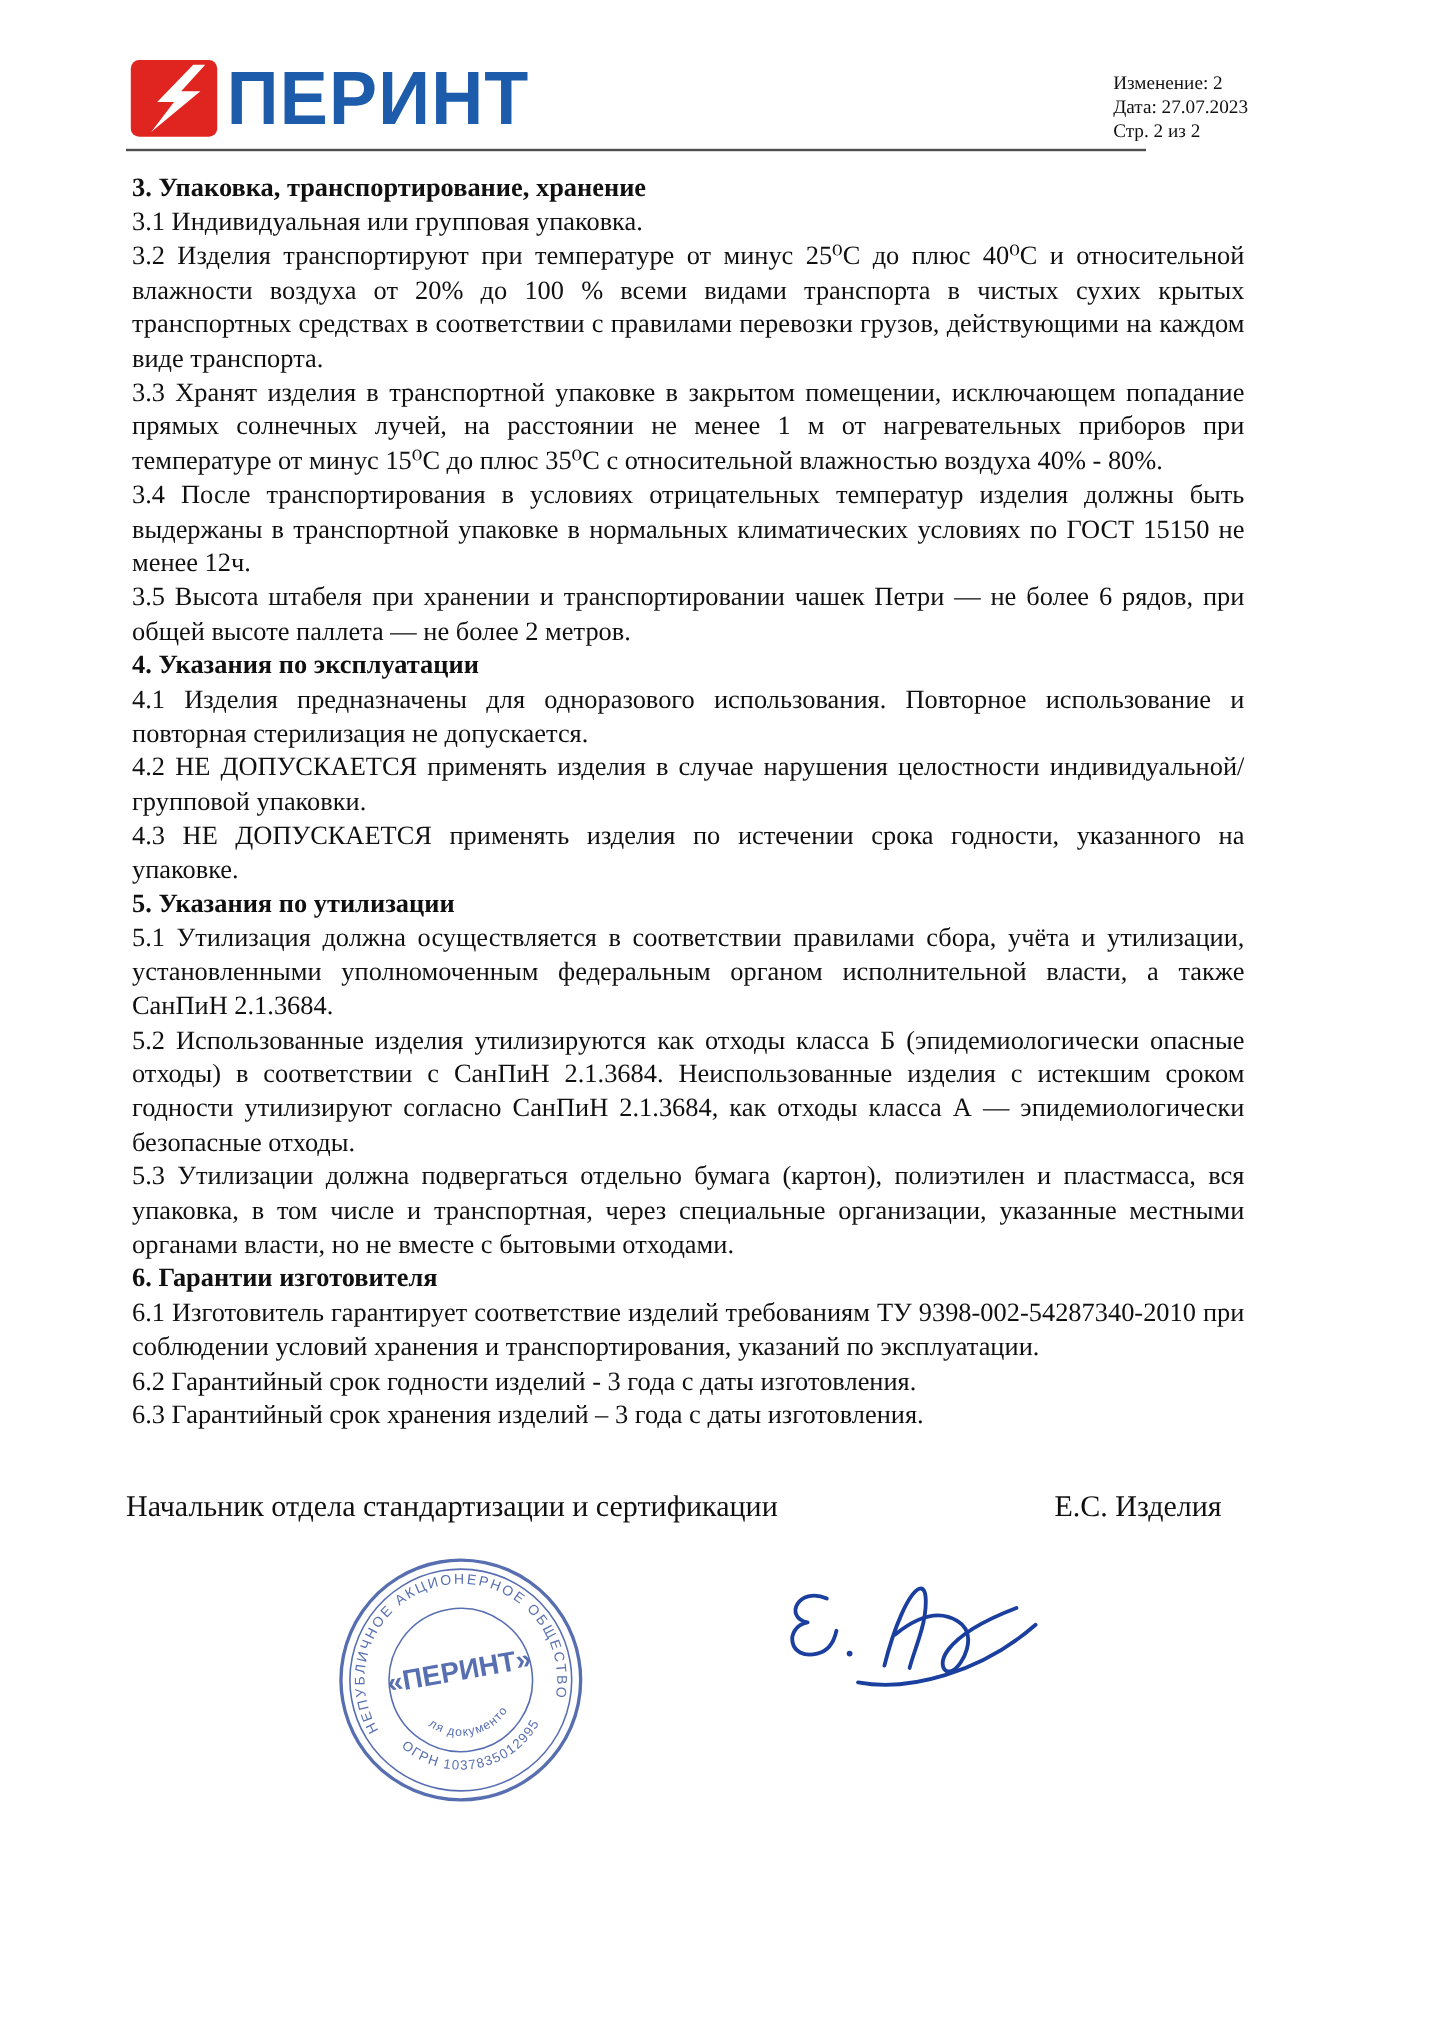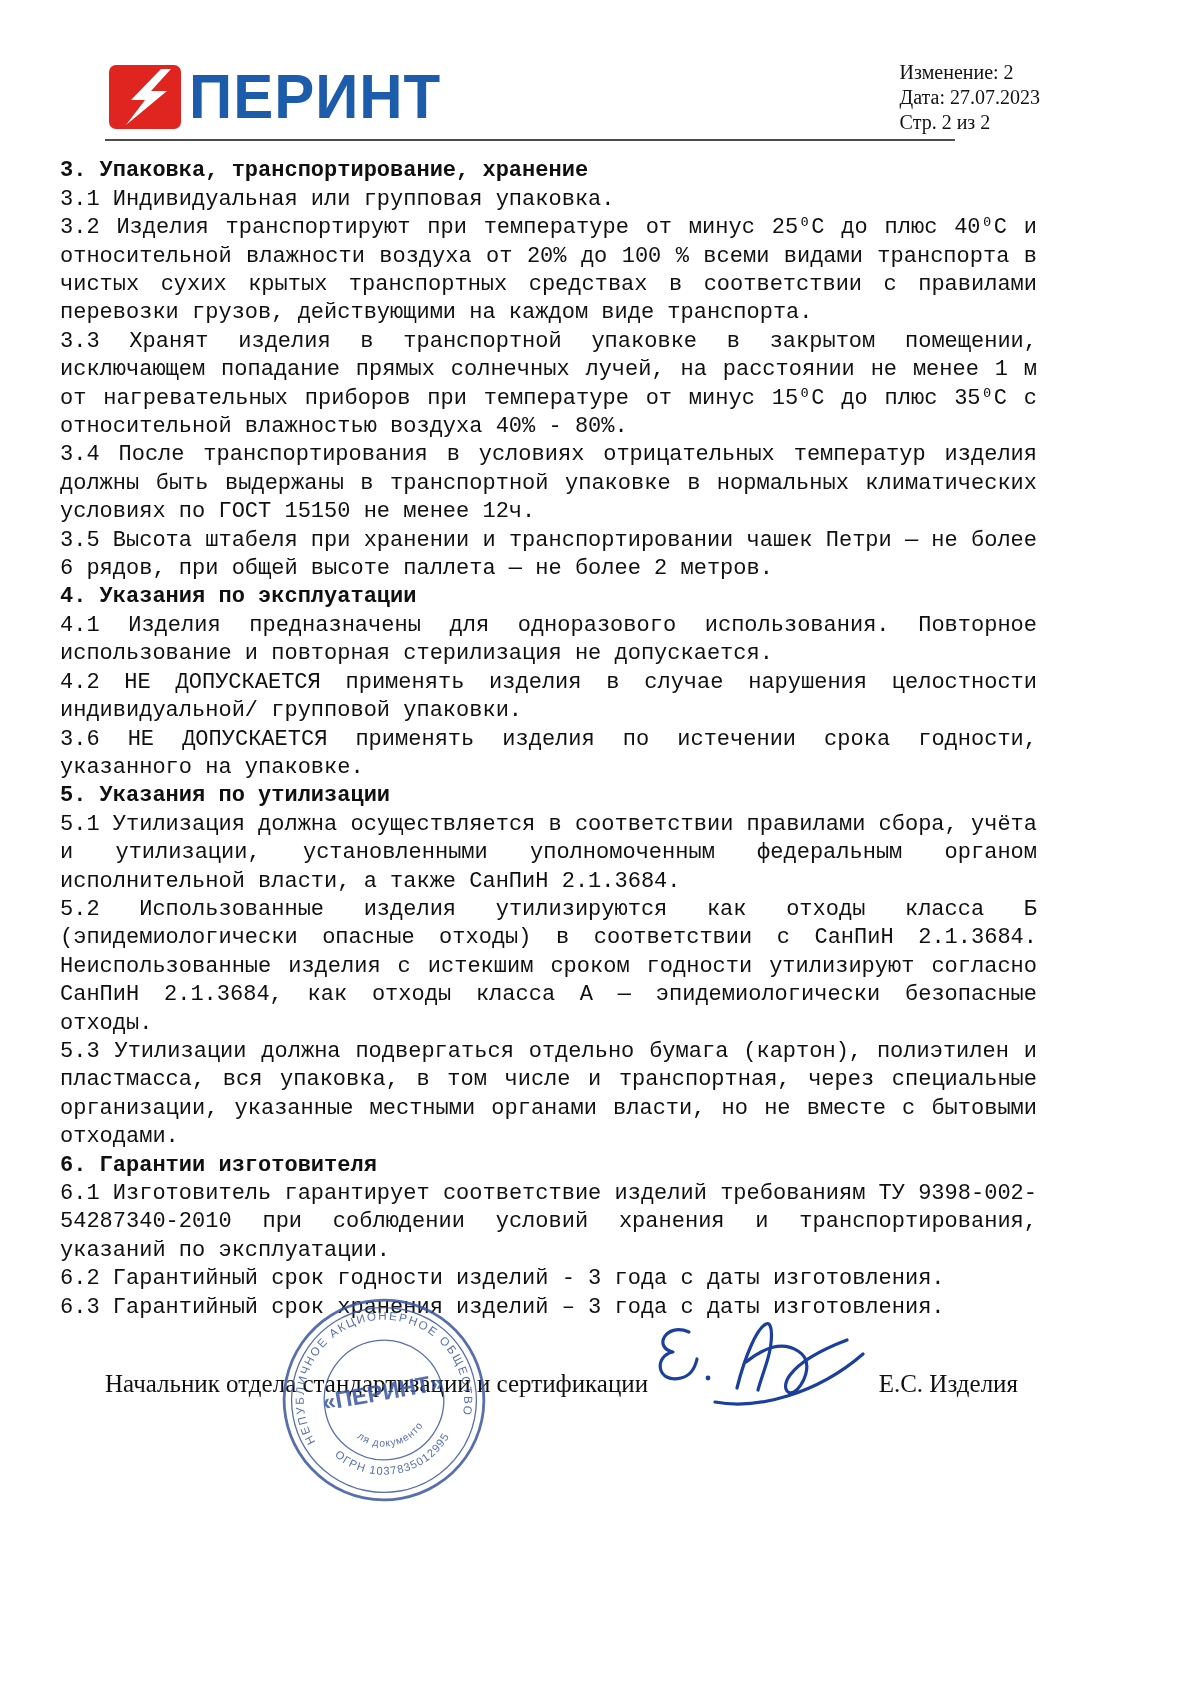--- a/index.html
+++ b/index.html
@@ -12,26 +12,25 @@
   .header {
     display: flex; justify-content: space-between; align-items: flex-end;
     padding: 26px 160px 0 105px;
   }
   .logo { display: flex; align-items: center; gap: 4px; }
   .logo-text {
     font-family: "Liberation Sans", "DejaVu Sans", sans-serif;
     font-weight: bold; font-size: 60px; color: #1d5bab;
     letter-spacing: 1px; line-height: 1; transform: scaleY(1.05);
   }
-  .meta { font-size: 20px; line-height: 1.24; padding-top: 34px; color: #111; }
+  .meta { font-size: 16px; line-height: 1.24; padding-top: 34px; color: #111; }
   .rule { margin: 5px 0 0 105px; width: 850px; border-top: 2px solid #4d4d4d; }
   .docbody {
-    padding: 16px 163px 0 60px; font-size: 22px; line-height: 28.4px;
+    padding: 16px 163px 0 110px; font-size: 22px; line-height: 28.4px;
     text-align: justify;
-    font-family: Liberation Mono, monospace;
   }
   .docbody h3 { font-size: 22px; margin: 0; font-weight: bold; text-align: left; }
   .docbody p { margin: 0; }
   .registration {
     margin: 30px 0 0 105px; font-style: italic; font-size: 22.5px;
     letter-spacing: 0.5px;
   }
   .sign-row {
     display: flex; justify-content: space-between; align-items: baseline;
     margin: 48px 160px 0 105px; font-size: 25px;
@@ -65,21 +64,21 @@
     <h3>3. Упаковка, транспортирование, хранение</h3>
     <p>3.1 Индивидуальная или групповая упаковка.</p>
     <p>3.2 Изделия транспортируют при температуре от минус 25⁰С до плюс 40⁰С и относительной влажности воздуха от 20% до 100 % всеми видами транспорта в чистых сухих крытых транспортных средствах в соответствии с правилами перевозки грузов, действующими на каждом виде  транспорта.</p>
     <p>3.3 Хранят изделия в транспортной упаковке в закрытом помещении, исключающем попадание прямых солнечных лучей, на расстоянии не менее 1 м от нагревательных приборов при температуре от минус 15⁰С до плюс 35⁰С с относительной  влажностью  воздуха 40% - 80%.</p>
     <p>3.4 После транспортирования в условиях отрицательных температур изделия должны быть выдержаны в транспортной упаковке в нормальных климатических условиях по ГОСТ 15150 не менее 12ч.</p>
     <p>3.5 Высота штабеля при хранении и транспортировании чашек Петри — не более 6 рядов, при общей высоте  паллета — не более 2 метров.</p>
 
     <h3>4. Указания по эксплуатации</h3>
     <p>4.1 Изделия предназначены для одноразового использования. Повторное использование и повторная стерилизация не допускается.</p>
     <p>4.2 НЕ ДОПУСКАЕТСЯ применять изделия в случае нарушения целостности индивидуальной/ групповой  упаковки.</p>
-    <p>3.6 НЕ ДОПУСКАЕТСЯ применять изделия по истечении срока годности, указанного на упаковке.</p>
+    <p>4.3 НЕ ДОПУСКАЕТСЯ применять изделия по истечении срока годности, указанного на упаковке.</p>
 
     <h3>5. Указания по утилизации</h3>
     <p>5.1 Утилизация должна осуществляется в соответствии правилами сбора, учёта и утилизации, установленными уполномоченным федеральным органом исполнительной власти, а также СанПиН 2.1.3684.</p>
     <p>5.2 Использованные изделия утилизируются как отходы класса Б (эпидемиологически опасные отходы) в соответствии с СанПиН 2.1.3684. Неиспользованные изделия с истекшим сроком годности утилизируют согласно СанПиН 2.1.3684, как отходы класса А — эпидемиологически безопасные отходы.</p>
     <p>5.3 Утилизации должна подвергаться отдельно бумага (картон), полиэтилен и пластмасса, вся упаковка, в том числе и транспортная, через специальные организации, указанные местными органами власти, но не вместе с бытовыми отходами.</p>
 
     <h3>6. Гарантии изготовителя</h3>
     <p>6.1 Изготовитель гарантирует соответствие изделий требованиям ТУ 9398-002-54287340-2010 при соблюдении  условий хранения и транспортирования, указаний по эксплуатации.</p>
     <p>6.2 Гарантийный срок годности изделий -  3 года с даты изготовления.</p>
     <p>6.3 Гарантийный срок хранения изделий – 3 года с даты изготовления.</p>

